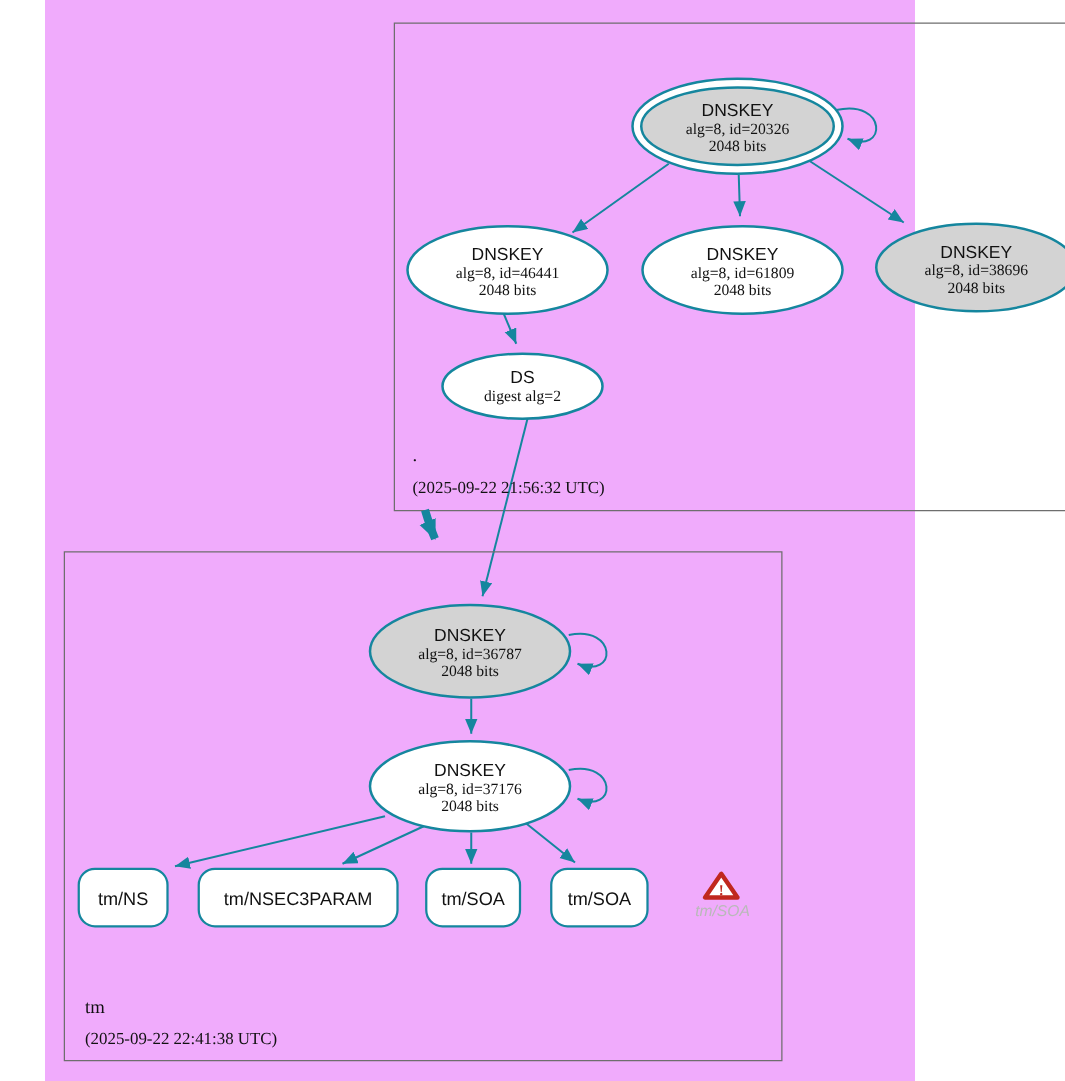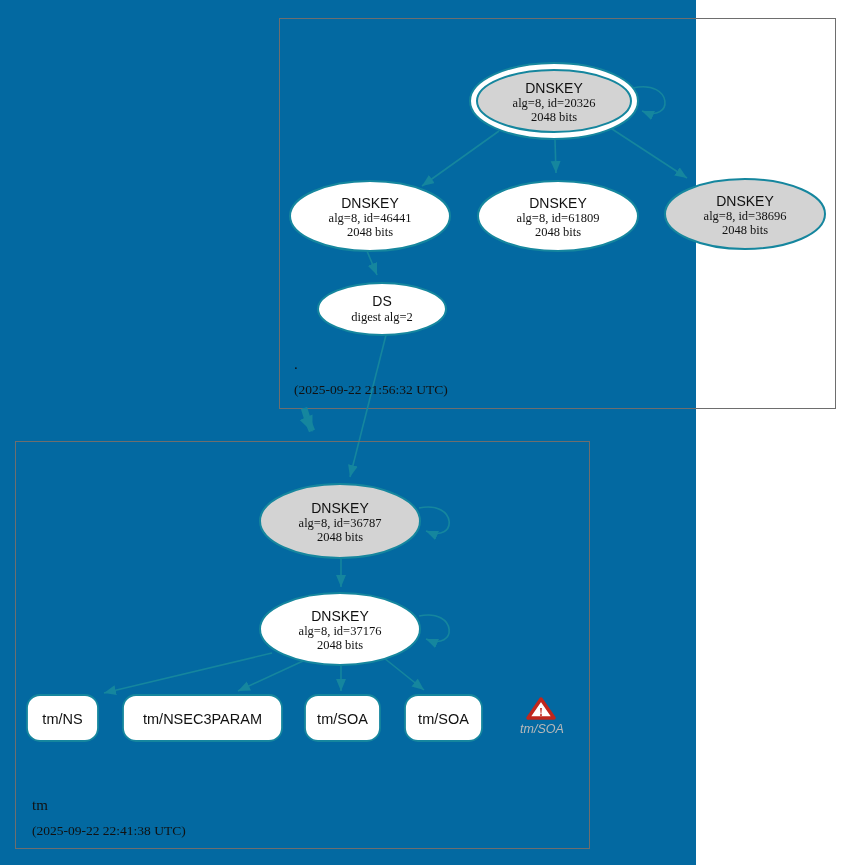--- a/index.html
+++ b/index.html
@@ -1,16 +1,16 @@
 <!DOCTYPE html>
 <html><head>
 <meta charset="utf-8">
 <style>
   html,body{margin:0;padding:0;background:#ffffff;}
-  .canvas{position:relative;width:696px;height:865px;background:#0369a1;font-family:"Liberation Sans",sans-serif;}
+  .canvas{position:relative;width:696px;height:865px;background:#f0abfc;font-family:"Liberation Sans",sans-serif;margin-left:36px;}
   svg{display:block;}
   .zonebox{fill:none;stroke:#6e6e6e;stroke-width:1;}
   .edge{stroke:#15869e;stroke-width:1.6;fill:none;}
   .edge-thick{stroke:#15869e;stroke-width:6.5;fill:none;}
   .node-ellipse{stroke:#15869e;stroke-width:2;}
   .fill-white{fill:#ffffff;}
   .fill-gray{fill:#d3d3d3;}
   .rrset{fill:#ffffff;stroke:#15869e;stroke-width:1.8;}
   .node-title{font-family:"Liberation Sans",sans-serif;font-size:14px;fill:#111111;text-anchor:middle;}
   .node-detail{font-family:"Liberation Serif",serif;font-size:12.5px;fill:#111111;text-anchor:middle;}

